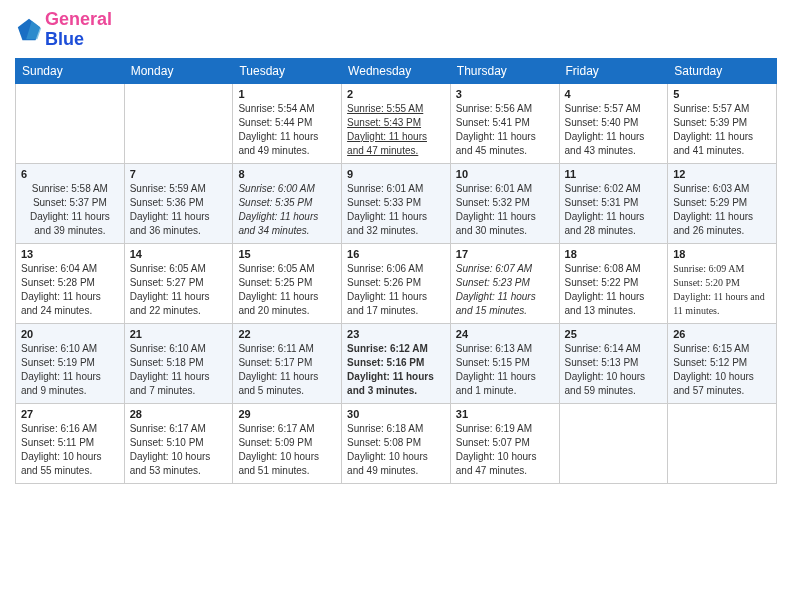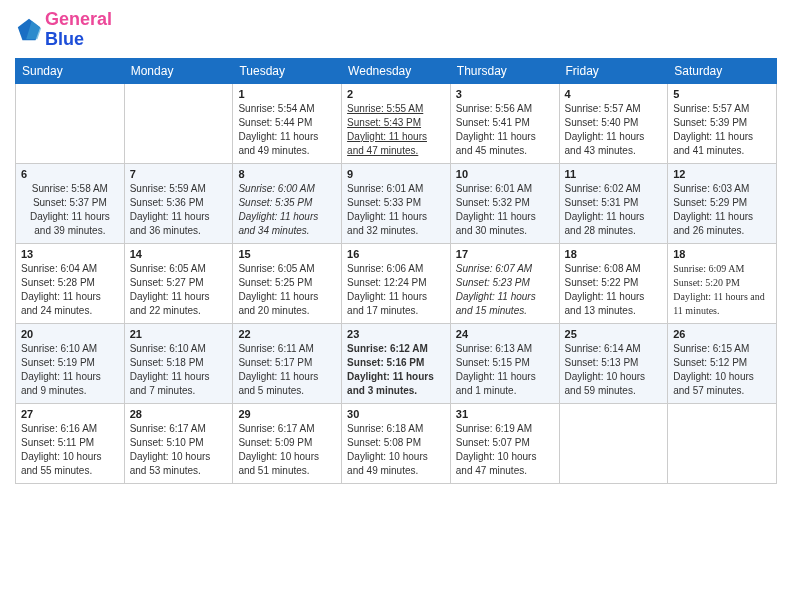--- a/index.html
+++ b/index.html
@@ -222,21 +222,21 @@
           </td>
           <td>
             <span class="day-num">15</span>
             <div class="day-info" style="white-space: pre-line;">Sunrise: 6:05 AM
 Sunset: 5:25 PM
 Daylight: 11 hours and 20 minutes.</div>
           </td>
           <td>
             <span class="day-num">16</span>
             <div class="day-info" style="white-space: pre-line;">Sunrise: 6:06 AM
-Sunset: 12:24 PM
+Sunset: 5:26 PM
 Daylight: 11 hours and 17 minutes.</div>
           </td>
           <td>
             <span class="day-num">17</span>
             <div class="day-info" style="white-space: pre-line; font-style: italic;">Sunrise: 6:07 AM
 Sunset: 5:23 PM
 Daylight: 11 hours and 15 minutes.</div>
           </td>
           <td>
             <span class="day-num">18</span>

